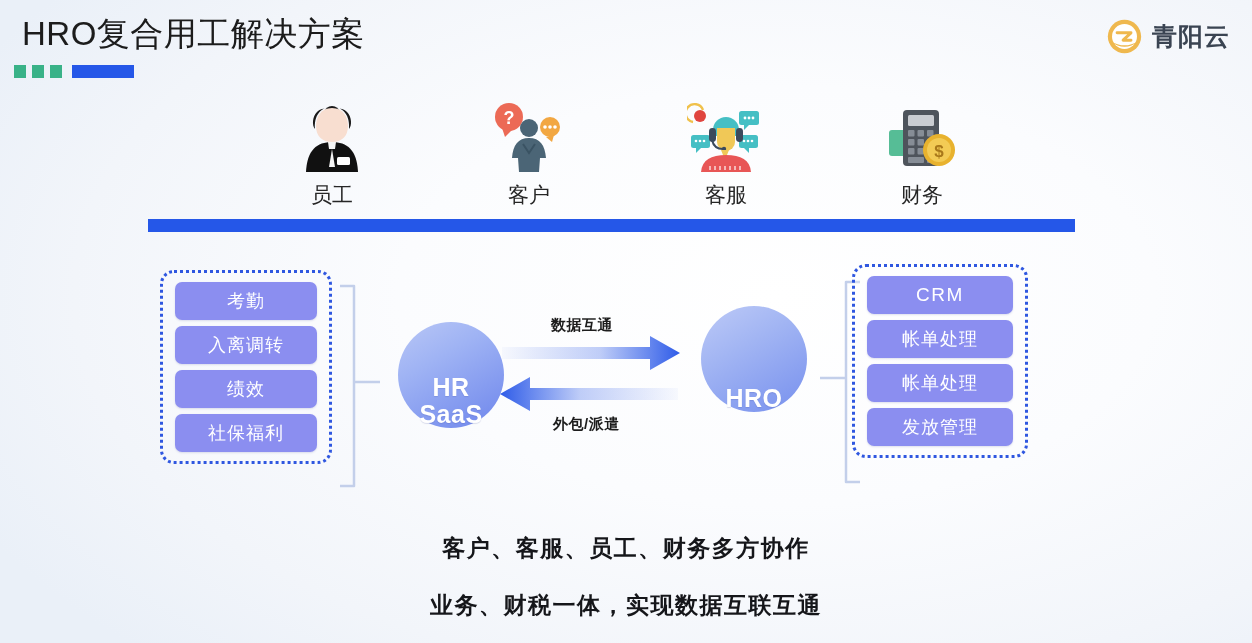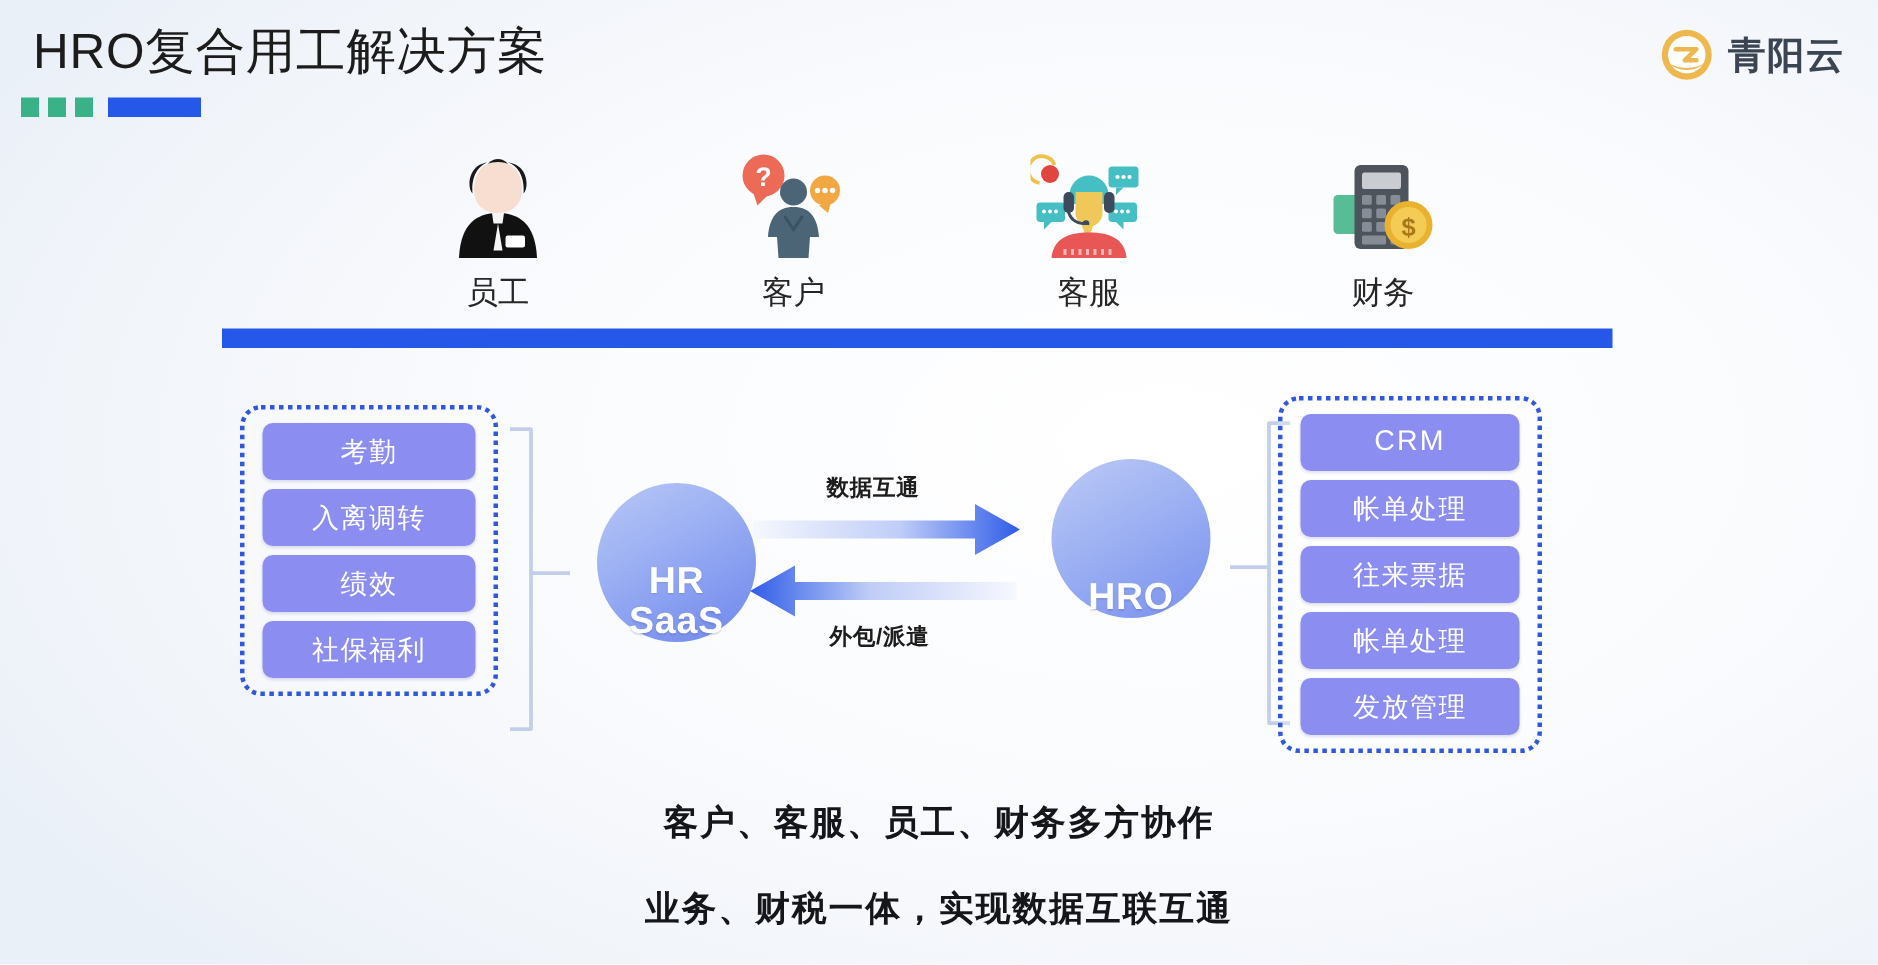--- a/index.html
+++ b/index.html
@@ -259,21 +259,20 @@
   <div class="panel" id="panel-left">
     <div class="chip">考勤</div>
     <div class="chip">入离调转</div>
     <div class="chip">绩效</div>
     <div class="chip">社保福利</div>
   </div>
 
   <div class="panel" id="panel-right">
     <div class="chip latin">CRM</div>
     <div class="chip">帐单处理</div>
-    <div class="chip">往来票据</div>
     <div class="chip">帐单处理</div>
     <div class="chip">发放管理</div>
   </div>
 
   <div class="bubble" id="bubble-hrsaas">
     <div>
       <div>HR</div>
       <div>SaaS</div>
     </div>
   </div>

